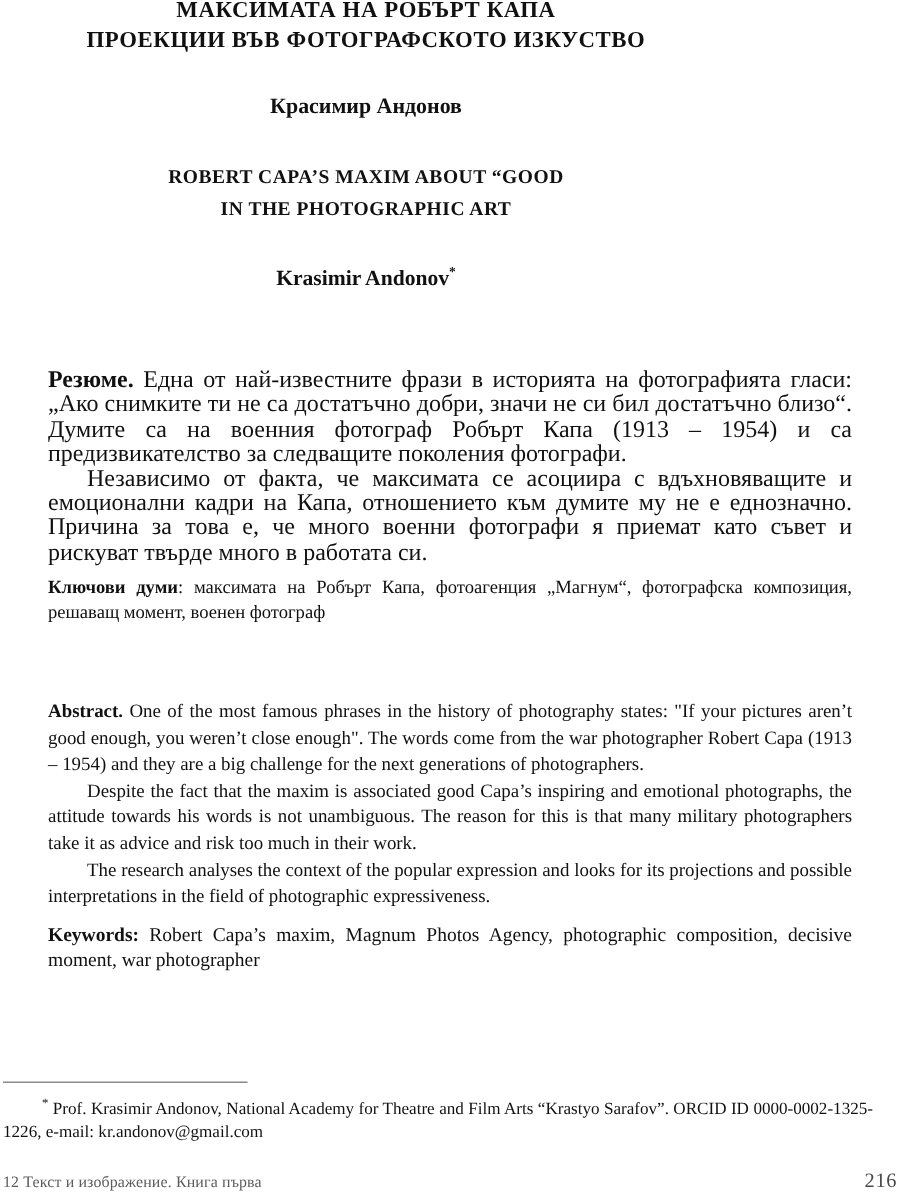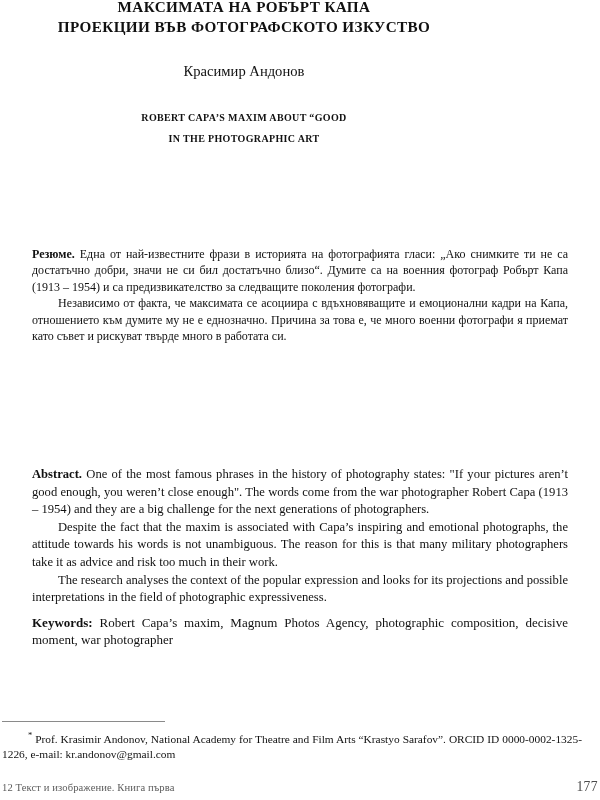--- a/index.html
+++ b/index.html
@@ -32,31 +32,31 @@
     letter-spacing: 0.4px;
     margin: 0;
     padding: 0 14px;
     position: relative;
     top: -3px;
   }
   .title-bg .tline { display: block; white-space: nowrap; }
 
   .author-bg {
     text-align: center;
-    font-weight: normal;
+    font-weight: bold;
     font-size: 14.6px;
     line-height: 18px;
     margin: 0;
     padding-top: 22px;
   }
 
   .title-en {
     text-align: center;
     font-weight: bold;
-    font-size: 10px;
+    font-size: 13px;
     line-height: 20.6px;
     letter-spacing: 0.35px;
     margin: 0;
     padding-top: 28px;
   }
   .title-en .tline { display: block; white-space: nowrap; }
 
   .author-en {
     text-align: center;
     font-weight: bold;
@@ -78,21 +78,21 @@
     left: 32px;
     width: 536px;
   }
   #abstract-bg { top: 246px; }
   #abstract-en { top: 466px; }
 
   .para {
     margin: 0;
     text-align: justify;
     text-justify: inter-word;
-    font-size: 12px;
+    font-size: 16px;
     line-height: 16.4px;
     hyphens: manual;
   }
   .para.indent { text-indent: 26px; }
   .para .lead { font-weight: bold; }
 
   .para-en {
     margin: 0;
     text-align: justify;
     font-size: 12.6px;
@@ -173,39 +173,41 @@
     <span class="tline">ПРОЕКЦИИ ВЪВ ФОТОГРАФСКОТО ИЗКУСТВО</span>
   </h1>
 
   <p class="author-bg">Красимир Андонов</p>
 
   <h2 class="title-en">
     <span class="tline">ROBERT CAPA’S MAXIM ABOUT “GOOD</span>
     <span class="tline">IN THE PHOTOGRAPHIC ART</span>
   </h2>
 
+  <p class="author-en"><span>Krasimir Andonov</span><span class="star">*</span></p>
 
   <div class="body-block" id="abstract-bg">
     <p class="para"><span class="lead">Резюме.</span>
       <span>Една от най-известните фрази в историята на фотографията гласи: „Ако снимките ти не са достатъчно добри, значи не си бил достатъчно близо“. Думите са на военния фотограф Робърт Капа (1913 – 1954) и са предизвикателство за следващите поколения фотографи.</span></p>
     <p class="para indent">Независимо от факта, че максимата се асоциира с вдъхновяващите и емоционални кадри на Капа, отношението към думите му не е еднозначно. Причина за това е, че много военни фотографи я приемат като съвет и рискуват твърде много в работата си.</p>
+    <p class="kw-bg"><span class="lead">Ключови думи</span><span>: максимата на Робърт Капа, фотоагенция „Магнум“, фотографска композиция, решаващ момент, военен фотограф</span></p>
   </div>
 
   <div class="body-block" id="abstract-en">
     <p class="para-en"><span class="lead">Abstract.</span>
       <span>One of the most famous phrases in the history of photography states: "If your pictures aren’t good enough, you weren’t close enough". The words come from the war photographer Robert Capa (1913 – 1954) and they are a big challenge for the next generations of photographers.</span></p>
-    <p class="para-en indent">Despite the fact that the maxim is associated with Capa’s inspiring and emotional photographs, the attitude towards his words is not unambiguous. The reason for this is that many military photographers take it as advice and risk too much in their work.</p>
+    <p class="para-en indent">Despite the fact that the maxim is associated good Capa’s inspiring and emotional photographs, the attitude towards his words is not unambiguous. The reason for this is that many military photographers take it as advice and risk too much in their work.</p>
     <p class="para-en indent">The research analyses the context of the popular expression and looks for its projections and possible interpretations in the field of photographic expressiveness.</p>
     <p class="kw-en"><span class="lead">Keywords:</span><span> Robert Capa’s maxim, Magnum Photos Agency, photographic composition, decisive moment, war photographer</span></p>
   </div>
 
   <div class="fn-rule"></div>
 
   <p class="footnote"><span class="findent"></span><span class="fstar">*</span>
     <span>Prof. Krasimir Andonov, National Academy for Theatre and Film Arts “Krasty­o</span>
     <span>Sarafov”. ORCID ID 0000-0002-1325-1226, e-mail: kr.andonov@gmail.com</span></p>
 
   <div class="runfoot">
     <span class="left">12 Текст и изображение. Книга първа</span>
-    <span class="right">177</span>
+    <span class="right">216</span>
   </div>
 
 </div>
 
 </body></html>

